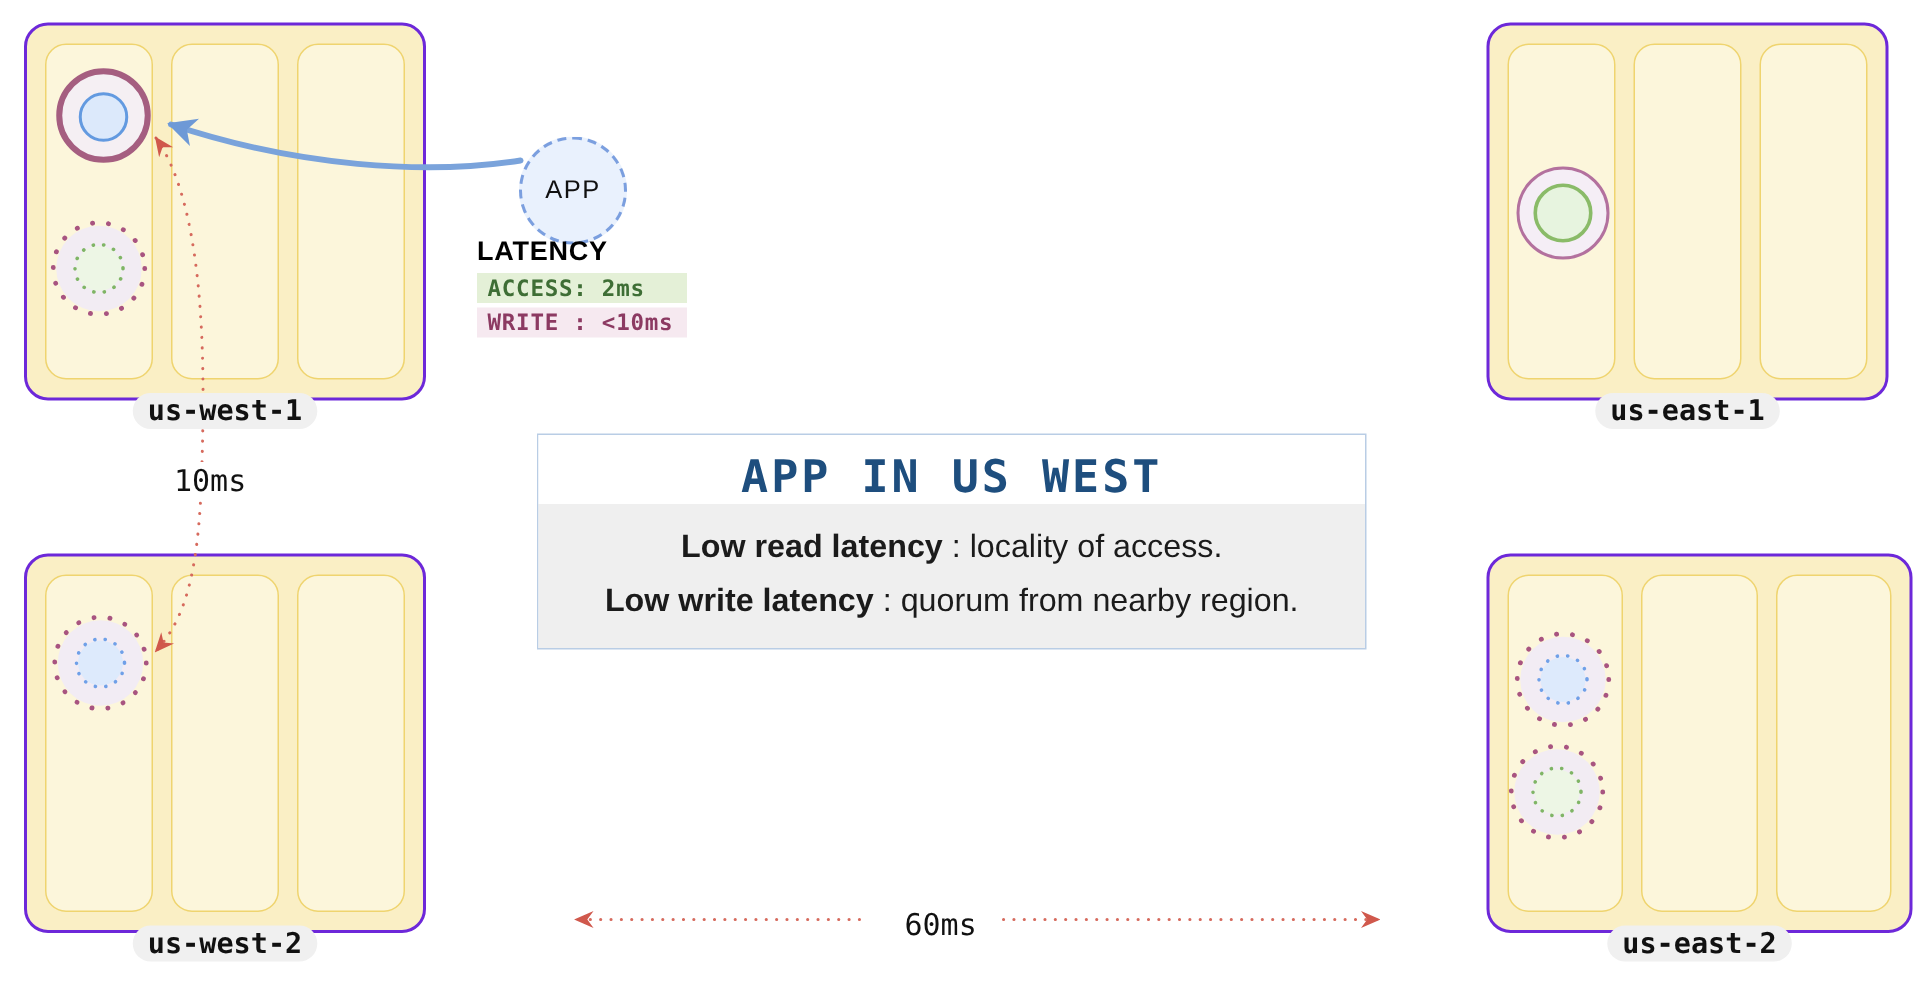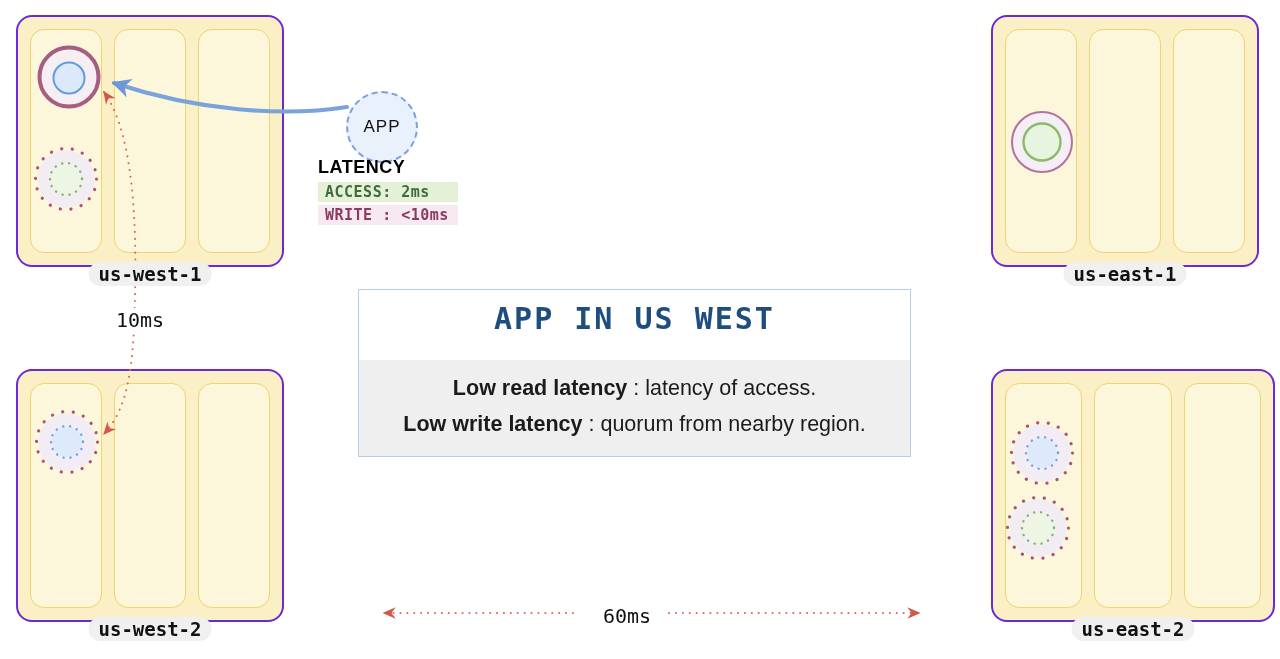--- a/index.html
+++ b/index.html
@@ -25,21 +25,21 @@
   .latency-title{text-align:left;font-size:18px;font-weight:bold;color:#000;
                  letter-spacing:.5px;margin-bottom:4px;}
   .chip{font-family:"DejaVu Sans Mono",monospace;font-weight:bold;font-size:15px;
         letter-spacing:.5px;padding:1px 7px;margin-bottom:3px;white-space:nowrap;}
   .chip.access{background:#E4F0D7;color:#3E6E35;}
   .chip.write{background:#F6E9F0;color:#8C3A62;}
 
   
   .info-box{position:absolute;left:358px;top:289px;width:553px;z-index:5;
             border:1.5px solid #B9CDE5;box-sizing:border-box;background:#fff;}
-  .info-title{background:#ffffff;text-align:center;padding:11px 0 24px;
+  .info-title{background:#ffffff;text-align:center;padding:11px 0 0;
               font-family:"DejaVu Sans Mono",monospace;font-weight:bold;font-size:30px;
               letter-spacing:2px;color:#1E4E7E;}
   .info-body{background:#EFEFEF;text-align:center;padding:10px 6px 14px;
              font-size:21.5px;line-height:36px;color:#1b1b1b;}
   .term{font-weight:bold;}
 
   
   .edge-label{position:absolute;z-index:5;background:#ffffff;padding:0 4px;
               font-family:"DejaVu Sans Mono",monospace;font-size:20px;color:#111;}
   .edge-label.ms10{left:112px;top:308px;}
@@ -153,21 +153,21 @@
 
   <div class="latency-panel">
     <div class="latency-title">LATENCY</div>
     <div class="chip access">ACCESS: 2ms</div>
     <div class="chip write">WRITE : &lt;10ms</div>
   </div>
 
   <div class="info-box">
     <div class="info-title">APP IN US WEST</div>
     <div class="info-body">
-      <div><span class="term">Low read latency</span><span> : latency of access.</span></div>
+      <div><span class="term">Low read latency</span><span> : locality of access.</span></div>
       <div><span class="term">Low write latency</span><span> : quorum from nearby region.</span></div>
     </div>
   </div>
 
   <div class="edge-label ms10">10ms</div>
   <div class="edge-label ms60">60ms</div>
 
 </div>
 
 </body></html>

